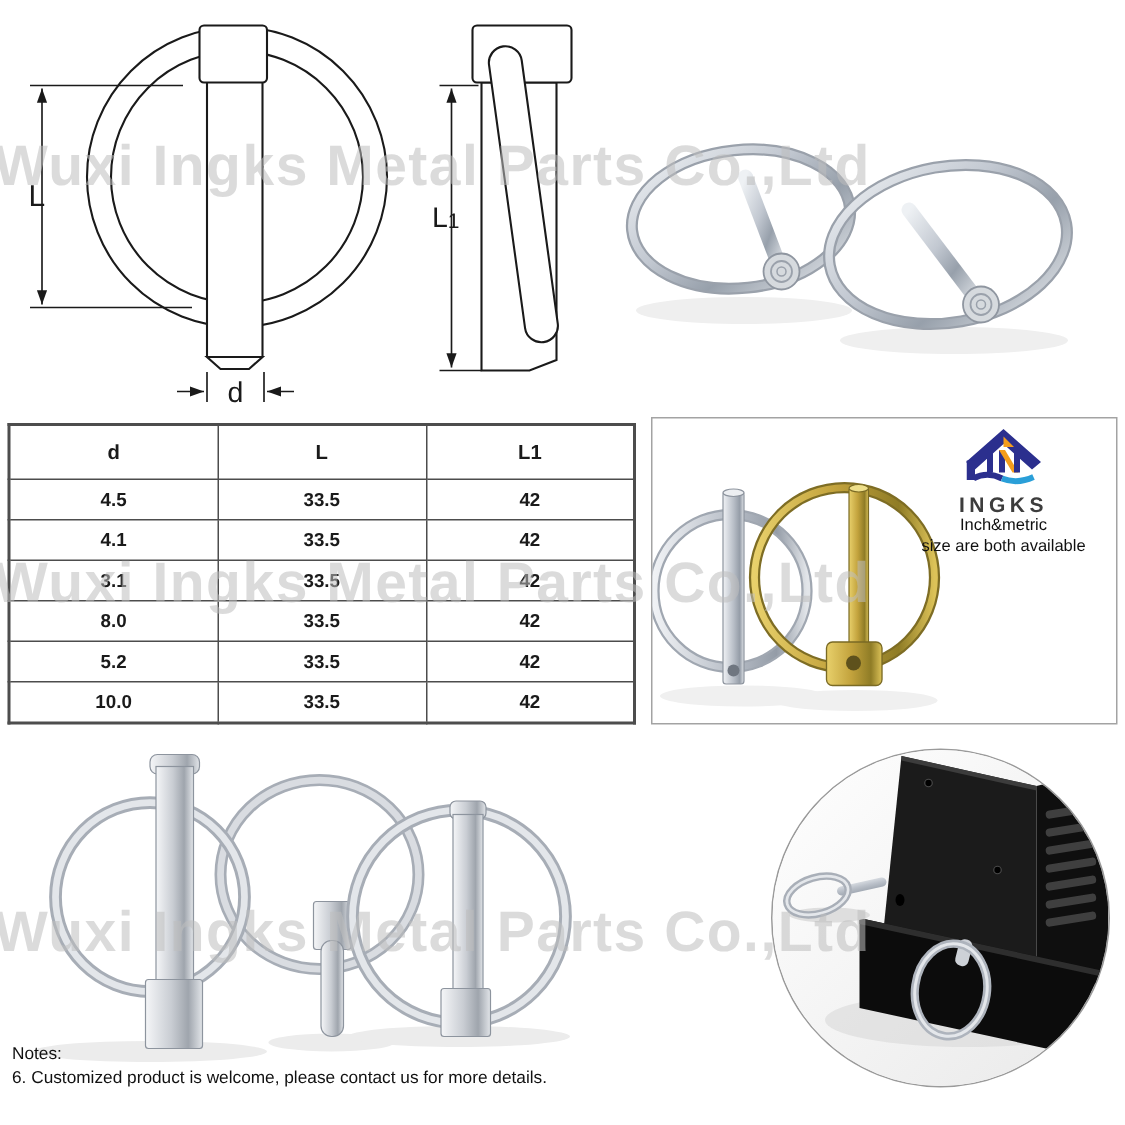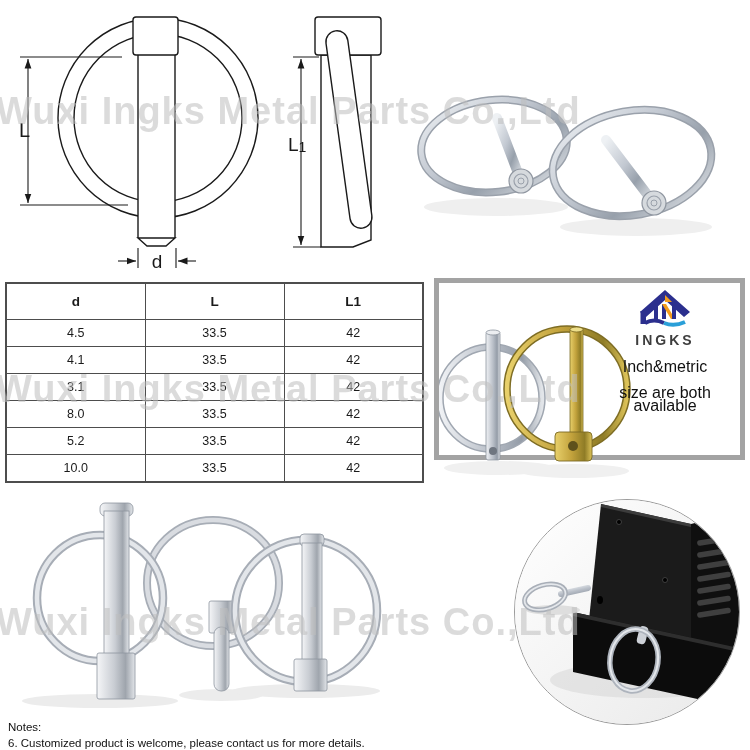--- a/index.html
+++ b/index.html
@@ -11,32 +11,32 @@
   
   .wm{position:absolute;left:-4px;width:800px;white-space:nowrap;overflow:hidden;
       font-weight:700;font-size:38px;letter-spacing:1px;
       color:rgba(190,190,190,0.55);z-index:30;pointer-events:none;}
 
   
   table.spec{position:absolute;left:5px;top:282px;width:419px;height:201px;
       border-collapse:collapse;table-layout:fixed;z-index:5;background:transparent;}
   table.spec th,table.spec td{border:1px solid #4d4d4d;text-align:center;vertical-align:middle;padding:0;}
   table.spec th{font-size:13.5px;font-weight:700;height:35px;}
-  table.spec td{font-size:12.5px;height:23px;}
+  table.spec td{font-size:12.5px;height:23px;font-weight:bold;}
   table.spec{border:2px solid #4d4d4d;}
 
   
-  .panel{position:absolute;left:434px;top:278px;width:311px;height:182px;
-      border:5px solid #a3a3a3;background:#fff;box-sizing:border-box;z-index:4;padding-left:35px;}
+  .panel{position:absolute;left:434px;top:278px;width:311px;height:205px;
+      border:1px solid #a3a3a3;background:#fff;box-sizing:border-box;z-index:4;padding-left:35px;}
   .logo-box{position:absolute;top:4px;right:4px;width:142px;text-align:center;}
   .brand{font-size:14px;font-weight:700;letter-spacing:3px;color:#3d3d3d;margin-top:1px;}
-  .tagline{font-size:16px;color:#101010;line-height:13.5px;margin-top:12px;}
-
-  
-  .notes{position:absolute;left:8px;top:696px;width:600px;font-size:11.5px;line-height:15.5px;color:#111;z-index:6;margin-top:24px;}
+  .tagline{font-size:11px;color:#101010;line-height:13.5px;}
+
+  
+  .notes{position:absolute;left:8px;top:696px;width:600px;font-size:11.5px;line-height:15.5px;color:#111;z-index:6;}
 
   
   .inset{position:absolute;left:514px;top:499px;width:224px;height:224px;border-radius:50%;
       border:1px solid #9a9a9a;overflow:hidden;background:#fff;box-sizing:content-box;z-index:3;}
 </style>
 </head>
 <body>
 
 <div class="page">
 

